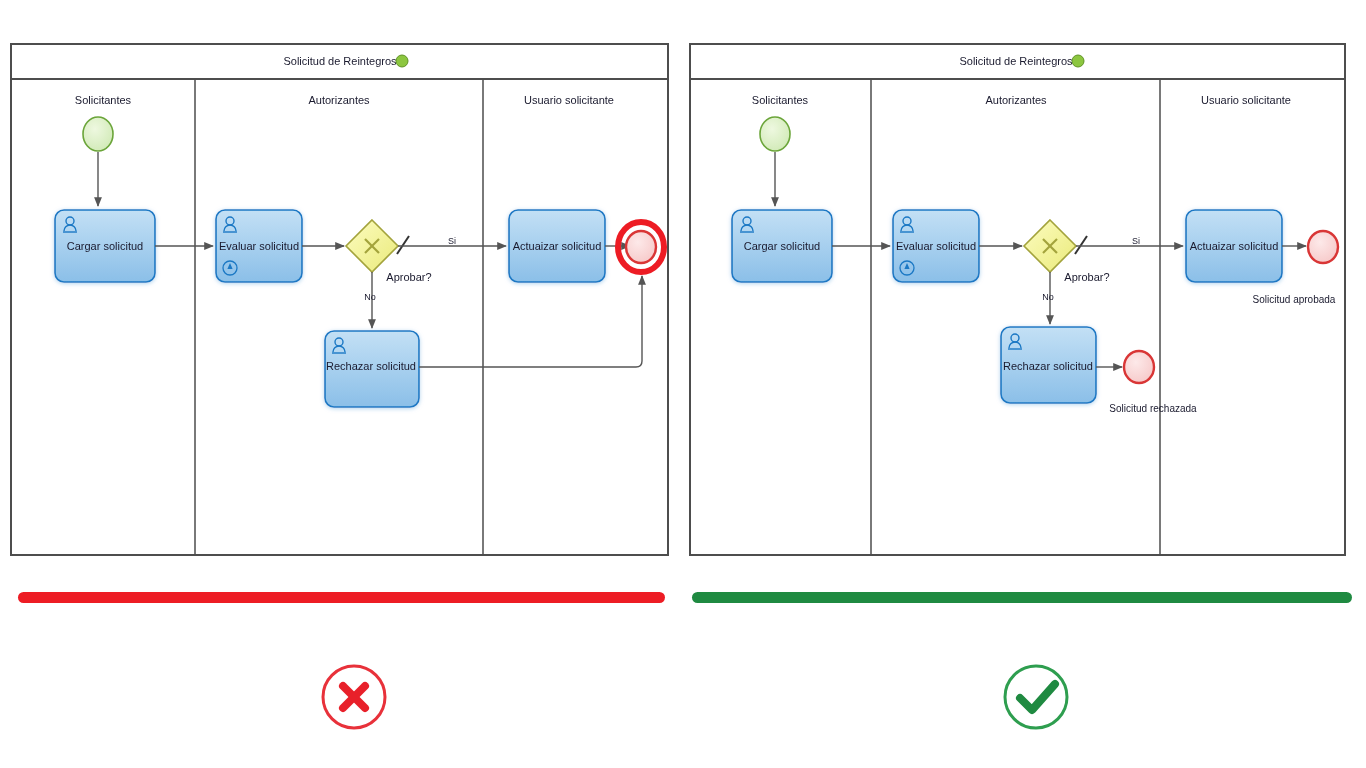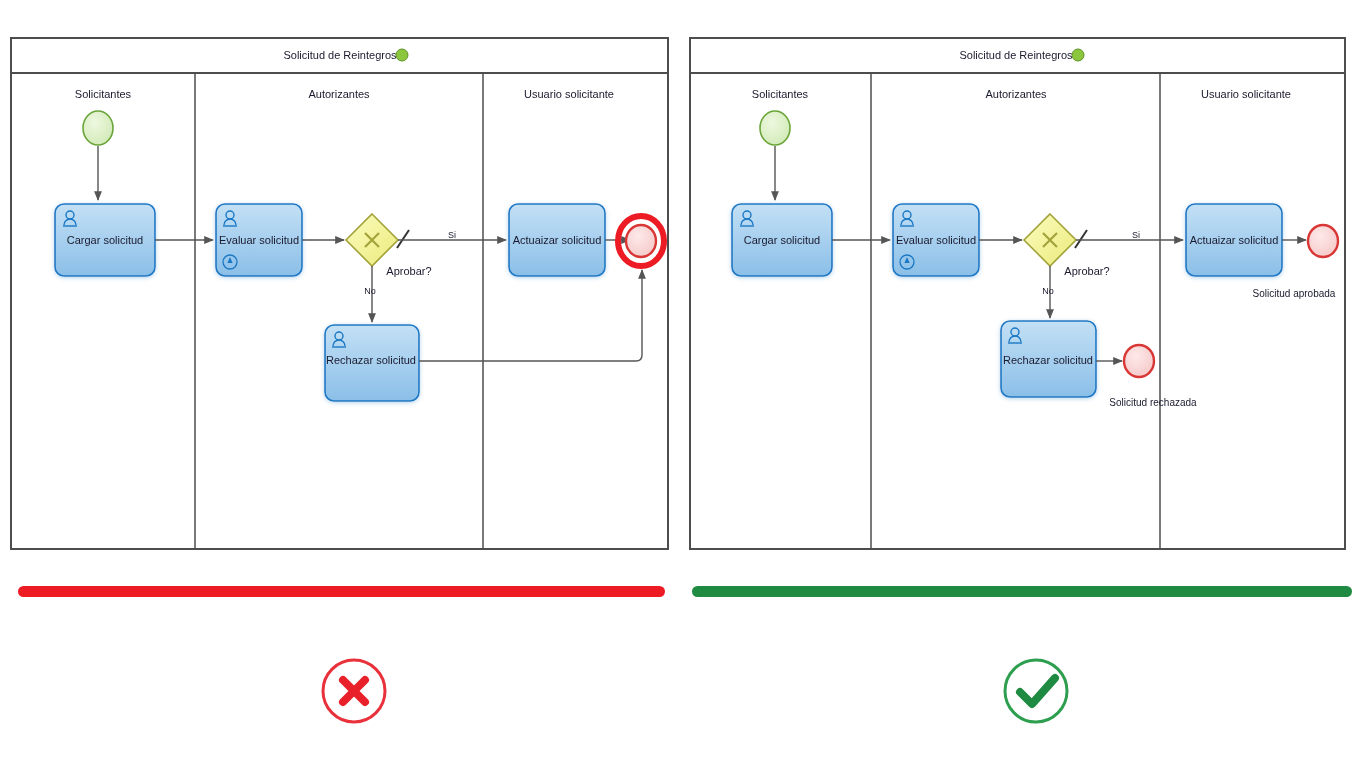--- a/index.html
+++ b/index.html
@@ -10,21 +10,21 @@
   }
   body {
     width: 1366px;
     height: 768px;
     overflow: hidden;
     font-family: "Liberation Sans", sans-serif;
     position: relative;
   }
   #root {
     position: absolute;
-    left: 0; top: 8px;
+    left: 0; top: 14px;
     width: 1366px;
     height: 574px;
   }
   .canvas {
     position: absolute;
     left: 0; top: 0;
     width: 1366px;
     height: 768px;
   }
   svg.canvas text {

